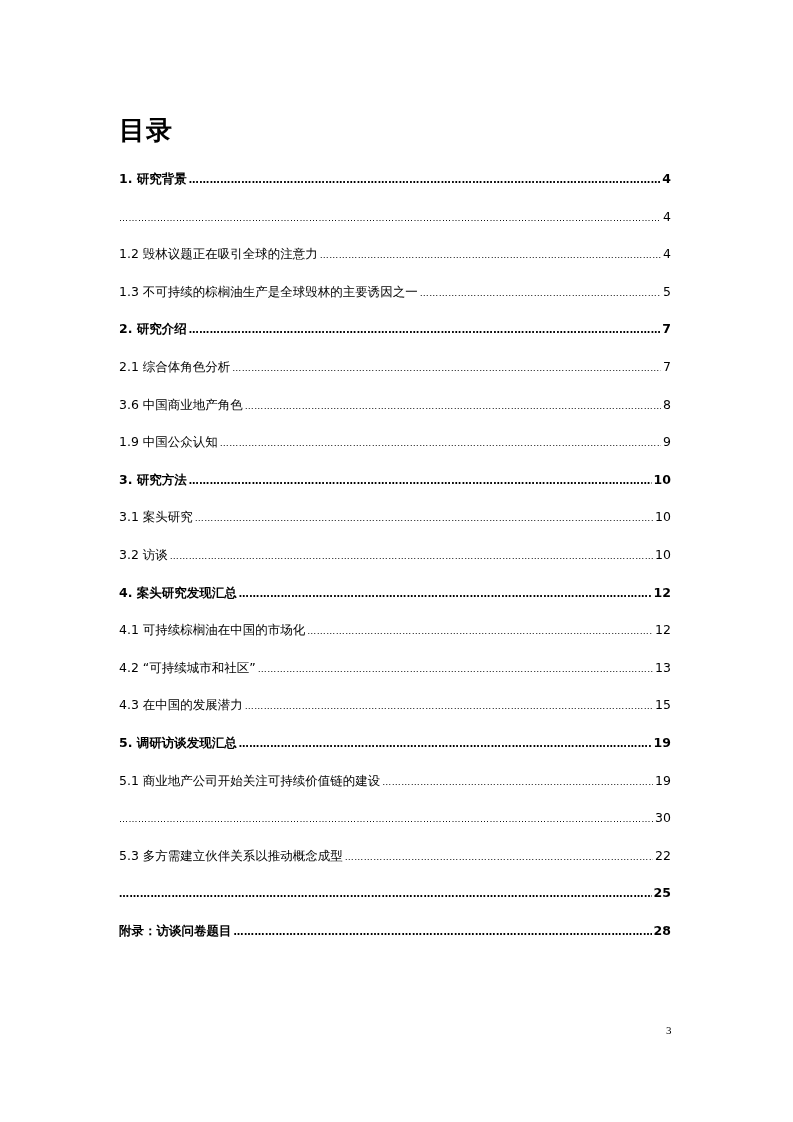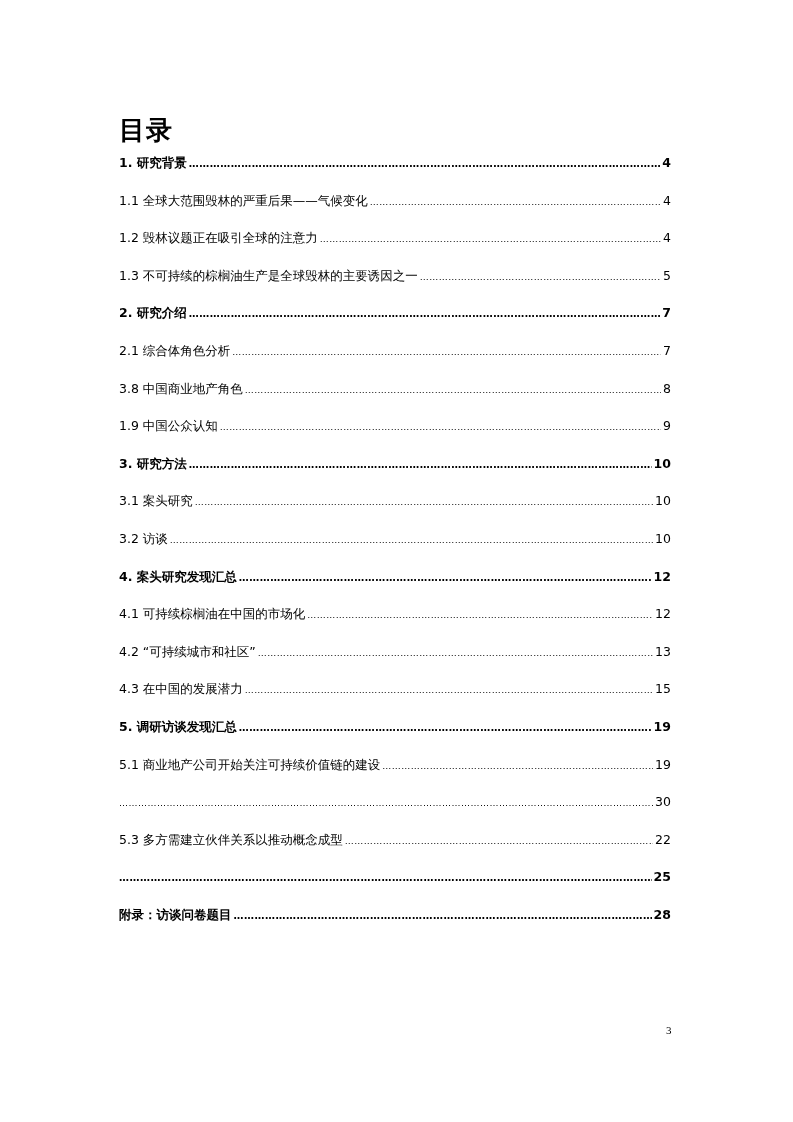--- a/index.html
+++ b/index.html
@@ -1,21 +1,21 @@
 <!DOCTYPE html>
 <html><head>
   <meta charset="utf-8">
   <style>
     html, body { margin: 0; padding: 0; background: #ffffff; }
     body { width: 793px; height: 1122px; position: relative; overflow: hidden;
            font-family: "DejaVu Sans", "Liberation Sans", sans-serif; color: #000; }
     .page { position: absolute; left: 0; top: 0; width: 793px; height: 830px; padding-left: 16px; }
     .toc-title { position: absolute; left: 119px; top: 112px; font-size: 26px; font-weight: bold;
                  letter-spacing: 1px; margin: 0; line-height: 36px; }
-    .toc-list { position: absolute; left: 119px; top: 148px; width: 552px; margin: 0; padding: 0; list-style: none; }
+    .toc-list { position: absolute; left: 119px; top: 164px; width: 552px; margin: 0; padding: 0; list-style: none; }
     .toc-entry { display: flex; align-items: baseline; height: 37.6px; font-size: 12.5px; line-height: 30px;
                  white-space: nowrap; }
     .toc-entry.level-1 { font-weight: bold; }
     .toc-entry .label { flex: 0 0 auto; padding-right: 2px; }
     .toc-entry .leader { flex: 1 1 auto; overflow: hidden; color: #000; letter-spacing: 0.5px; }
     .toc-entry .leader::before { content: "……………………………………………………………………………………………………………………………………………………………………………………………………………………"; font-size: 9px; }
     .toc-entry.level-1 .leader::before { font-size: 10px; }
     .toc-entry .page-num { flex: 0 0 auto; padding-left: 2px; }
     .page-number { position: absolute; left: 666px; top: 1024px; font-size: 11px;
                    font-family: "Liberation Serif", "DejaVu Serif", serif; }
@@ -26,21 +26,20 @@
 <div class="page">
   <h1 class="toc-title">目录</h1>
 
   <ul class="toc-list" id="toc-list">
       <li class="toc-entry level-1">
         <span class="label">1.  研究背景</span>
         <span class="leader"></span>
         <span class="page-num">4</span>
       </li>
       <li class="toc-entry level-2">
-        <span class="label">1.1  全球大范围毁林的严重后果——气候变化</span>
         <span class="leader"></span>
         <span class="page-num">4</span>
       </li>
       <li class="toc-entry level-2">
         <span class="label">1.2  毁林议题正在吸引全球的注意力</span>
         <span class="leader"></span>
         <span class="page-num">4</span>
       </li>
       <li class="toc-entry level-2">
         <span class="label">1.3  不可持续的棕榈油生产是全球毁林的主要诱因之一</span>
@@ -51,21 +50,21 @@
         <span class="label">2.  研究介绍</span>
         <span class="leader"></span>
         <span class="page-num">7</span>
       </li>
       <li class="toc-entry level-2">
         <span class="label">2.1  综合体角色分析</span>
         <span class="leader"></span>
         <span class="page-num">7</span>
       </li>
       <li class="toc-entry level-2">
-        <span class="label">3.8 中国商业地产角色</span>
+        <span class="label">3.6 中国商业地产角色</span>
         <span class="leader"></span>
         <span class="page-num">8</span>
       </li>
       <li class="toc-entry level-2">
         <span class="label">1.9  中国公众认知</span>
         <span class="leader"></span>
         <span class="page-num">9</span>
       </li>
       <li class="toc-entry level-1">
         <span class="label">3.  研究方法</span>

